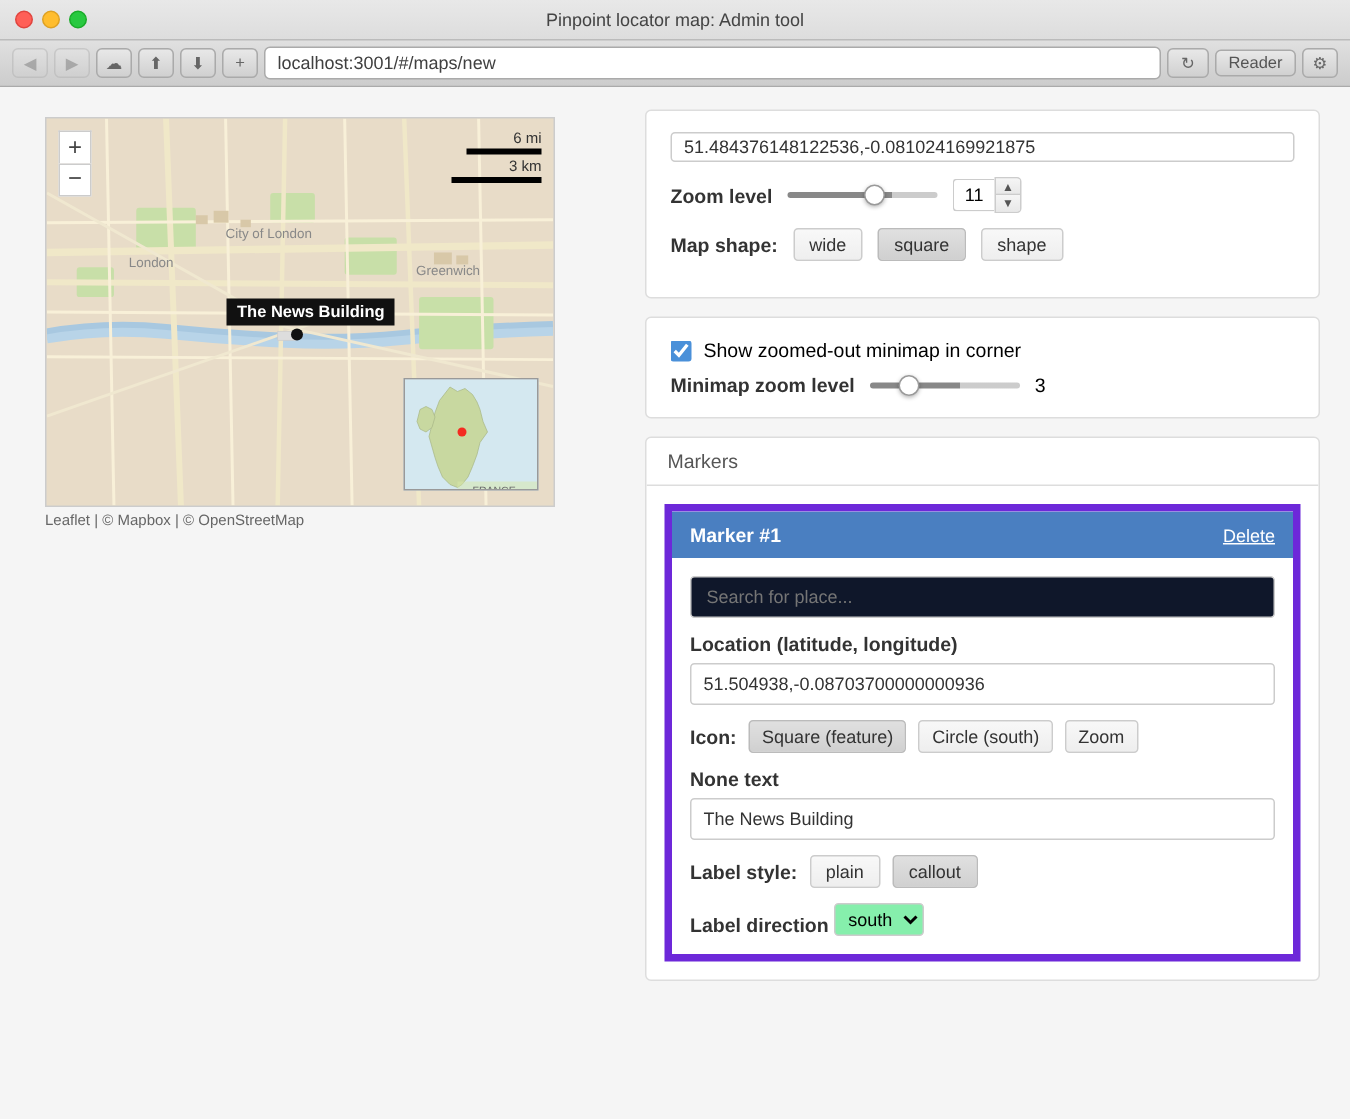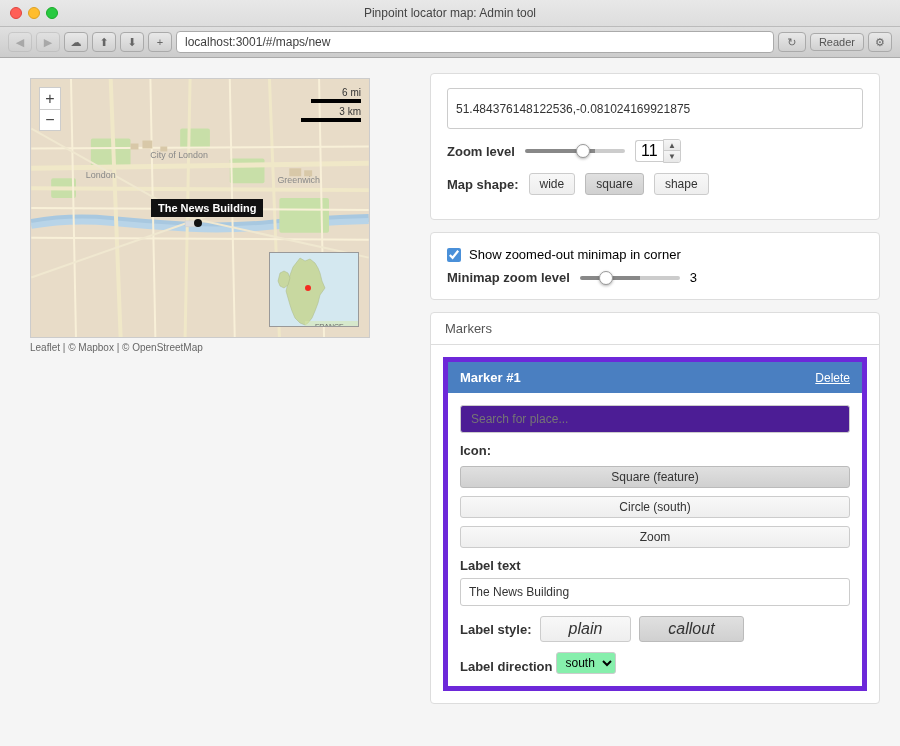--- a/index.html
+++ b/index.html
@@ -224,21 +224,21 @@
     
     .config-section {
       background: white;
       border: 1px solid #ddd;
       border-radius: 4px;
       padding: 14px 16px;
     }
 
     .coord-input {
       width: 100%;
-      height: 41px;
+      height: 20px;
       border: 1px solid #ccc;
       border-radius: 3px;
       padding: 0 8px;
       font-size: 12px;
       color: #333;
       margin-bottom: 10px;
     }
 
     .form-row {
       display: flex;
@@ -276,21 +276,21 @@
       align-items: center;
       gap: 0;
     }
     .zoom-value {
       width: 28px;
       height: 22px;
       border: 1px solid #ccc;
       border-right: none;
       border-radius: 3px 0 0 3px;
       text-align: center;
-      font-size: 16px;
+      font-size: 12px;
       padding: 0 4px;
       background: white;
       display: flex; align-items: center; justify-content: center;
     }
     .zoom-arrows {
       display: flex;
       flex-direction: column;
       border: 1px solid #ccc;
       border-radius: 0 3px 3px 0;
       overflow: hidden;
@@ -408,42 +408,42 @@
     }
 
     .search-input {
       width: 100%;
       height: 28px;
       border: 1px solid #ccc;
       border-radius: 3px;
       padding: 0 10px;
       font-size: 12px;
       color: #999;
-      background: #4c1d95;
+      background: #0f172a;
     }
 
     .location-label {
       font-weight: 600;
       font-size: 13px;
       color: #333;
     }
     .location-input {
       width: 100%;
       height: 28px;
       border: 1px solid #ccc;
       border-radius: 3px;
       padding: 0 8px;
       font-size: 12px;
       color: #333;
     }
 
     .icon-row {
       display: flex;
+      align-items: center;
       gap: 8px;
-      flex-direction: column;
     }
     .icon-btn {
       padding: 3px 8px;
       border: 1px solid #ccc;
       background: linear-gradient(to bottom, #f8f8f8, #eee);
       border-radius: 3px;
       font-size: 12px;
       color: #333;
       cursor: pointer;
     }
@@ -461,28 +461,27 @@
       font-size: 12px;
       color: #333;
     }
 
     .style-row {
       display: flex;
       align-items: center;
       gap: 8px;
     }
     .style-btn {
-      padding: 3px 28px;
+      padding: 3px 10px;
       border: 1px solid #ccc;
       background: linear-gradient(to bottom, #f8f8f8, #eee);
       border-radius: 3px;
-      font-size: 16px;
+      font-size: 12px;
       color: #333;
       cursor: pointer;
-      font-style: italic;
     }
     .style-btn.active {
       background: linear-gradient(to bottom, #e0e0e0, #d0d0d0);
       border-color: #bbb;
     }
 
     .direction-row {
       display: flex;
       align-items: flex-end;
       gap: 4px;
@@ -660,30 +659,34 @@
 
       <div class="marker-card">
         <div class="marker-card-header">
           <span class="marker-title">Marker #1</span>
           <span class="marker-delete">Delete</span>
         </div>
         <div class="marker-body">
 
           <input class="search-input" type="text" placeholder="Search for place..." style="">
 
+          <div>
+            <div class="location-label" style="margin-bottom:5px;">Location (latitude, longitude)</div>
+            <input class="location-input" type="text" value="51.504938,-0.08703700000000936" style="">
+          </div>
 
           <div class="icon-row">
             <span class="form-label">Icon:</span>
             <button class="icon-btn active">Square (feature)</button>
             <button class="icon-btn">Circle (south)</button>
             <button class="icon-btn">Zoom</button>
           </div>
 
           <div>
-            <div class="location-label" style="margin-bottom:5px;">Label text</div>
+            <div class="location-label" style="margin-bottom:5px;">None text</div>
             <input class="text-input" type="text" value="The News Building" style="">
           </div>
 
           <div class="style-row">
             <span class="form-label">Label style:</span>
             <button class="style-btn">plain</button>
             <button class="style-btn active">callout</button>
           </div>
 
           <div class="direction-row">

